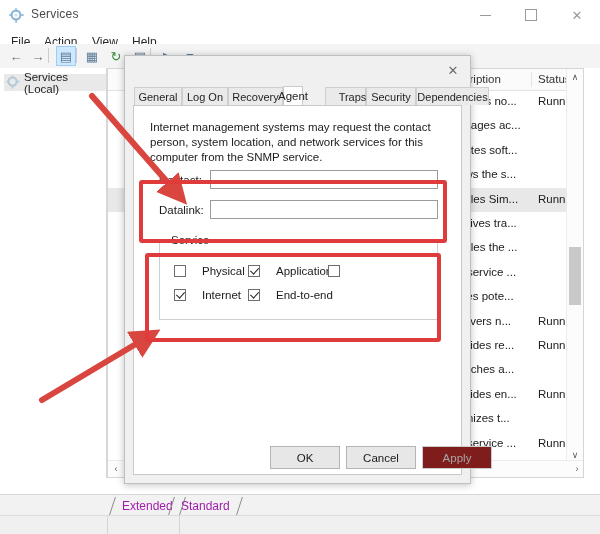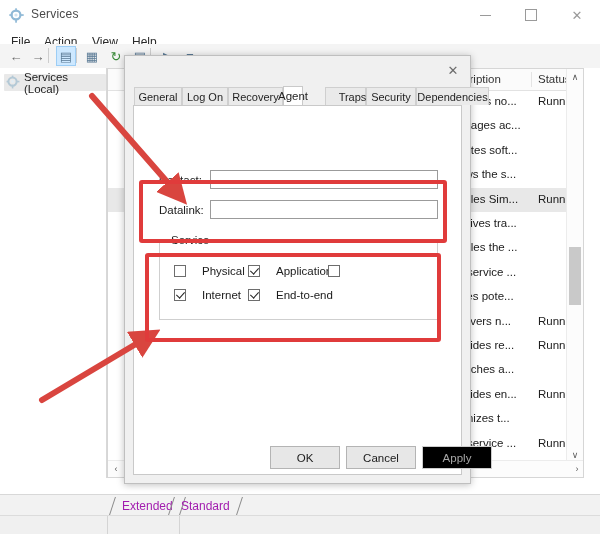--- a/index.html
+++ b/index.html
@@ -86,21 +86,21 @@
 
   .group{position:absolute;border:1px solid #cfcfcf;box-sizing:border-box;}
   .group .gtitle{position:absolute;left:8px;top:-7px;background:#ffffff;padding:0 3px;font-size:11.5px;color:#1b1b1b;}
 
   .cbx{position:absolute;display:flex;align-items:center;gap:16px;}
   .cbx .box{width:12px;height:12px;border:1px solid #6d6d6d;background:#fff;box-sizing:border-box;position:relative;flex:0 0 auto;}
   .cbx .box.on::after{content:"";position:absolute;left:3px;top:0px;width:4px;height:7px;border:solid #222;border-width:0 1.6px 1.6px 0;transform:rotate(42deg);}
   .cbx .cl{font-size:11.5px;color:#1b1b1b;white-space:nowrap;}
 
   .dbtn{position:absolute;height:23px;background:#e7e7e7;border:1px solid #b4b4b4;box-sizing:border-box;display:flex;align-items:center;justify-content:center;font-size:11.5px;color:#1b1b1b;}
-  .dbtn.disabled{color:#a6a6a6;background:#000000;border-color:#cdcdcd;}
+  .dbtn.disabled{color:#a6a6a6;background:#7f1d1d;border-color:#cdcdcd;}
 
   
   .hlbox{position:absolute;border:4px solid #e03b3b;border-radius:3px;box-sizing:border-box;pointer-events:none;}
   .anno{position:absolute;left:0;top:0;width:600px;height:534px;pointer-events:none;}
 </style>
 </head>
 <body>
 
 <div class="app">
 
@@ -284,20 +284,21 @@
           <div class="tab" style="left: 1px; width: 48px;">General</div>
           <div class="tab" style="left: 49px; width: 46px;">Log On</div>
           <div class="tab" style="left: 95px; width: 55px;">Recovery</div>
           <div class="tab active" style="left: 150px; width: 20px;">Agent</div>
           <div class="tab" style="left: 192px; width: 41px; padding-left: 14px;">Traps</div>
           <div class="tab" style="left: 233px; width: 50px;">Security</div>
           <div class="tab" style="left: 283px; width: 73px;">Dependencies</div>
         </div>
 
       <div class="tabpanel">
+        <div class="intro">Internet management systems may request the contact person, system location, and network services for this computer from the SNMP service.</div>
 
         <div class="ctl-label" style="left:25px;top:68px">Contact:</div>
         <input class="tin" style="left: 76px; top: 64px; width: 228px;" type="text" value="">
 
         <div class="ctl-label" style="left:25px;top:98px">Datalink:</div>
         <input class="tin" style="left: 76px; top: 94px; width: 228px;" type="text" value="">
 
         <div class="group" style="left:25px;top:134px;width:279px;height:80px">
           <div class="gtitle">Service</div>
           <div id="svcchecks">

